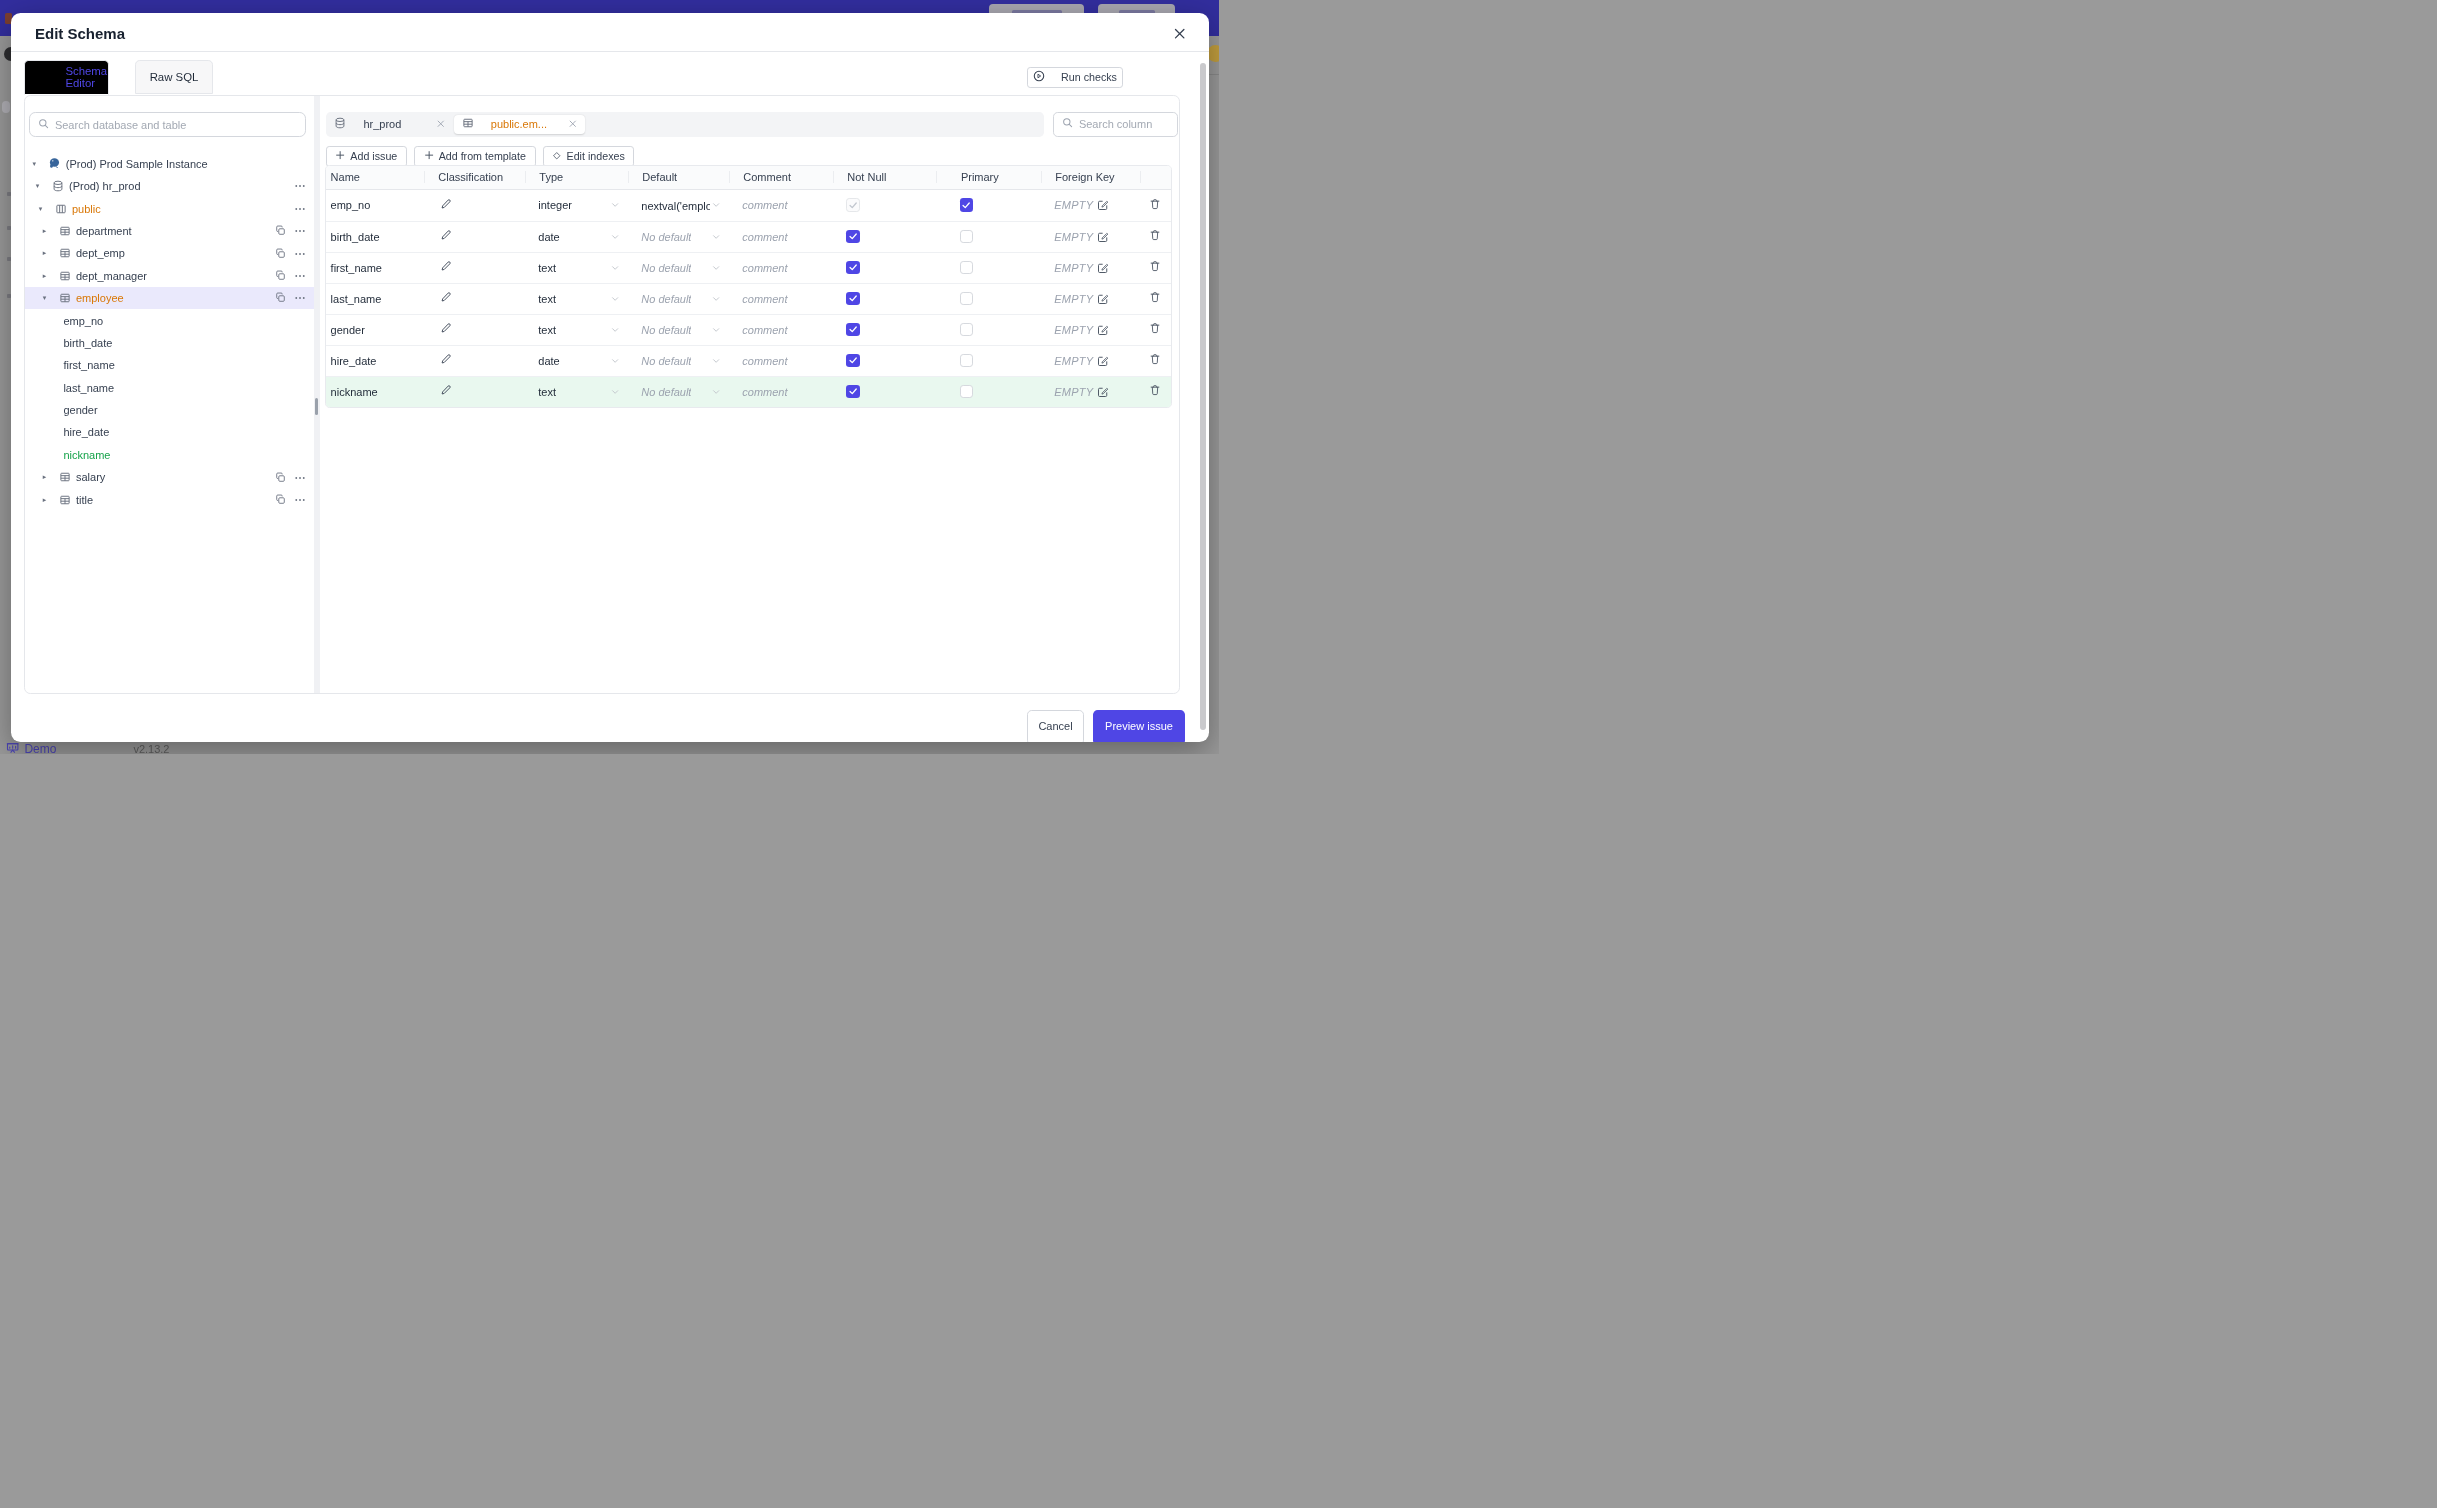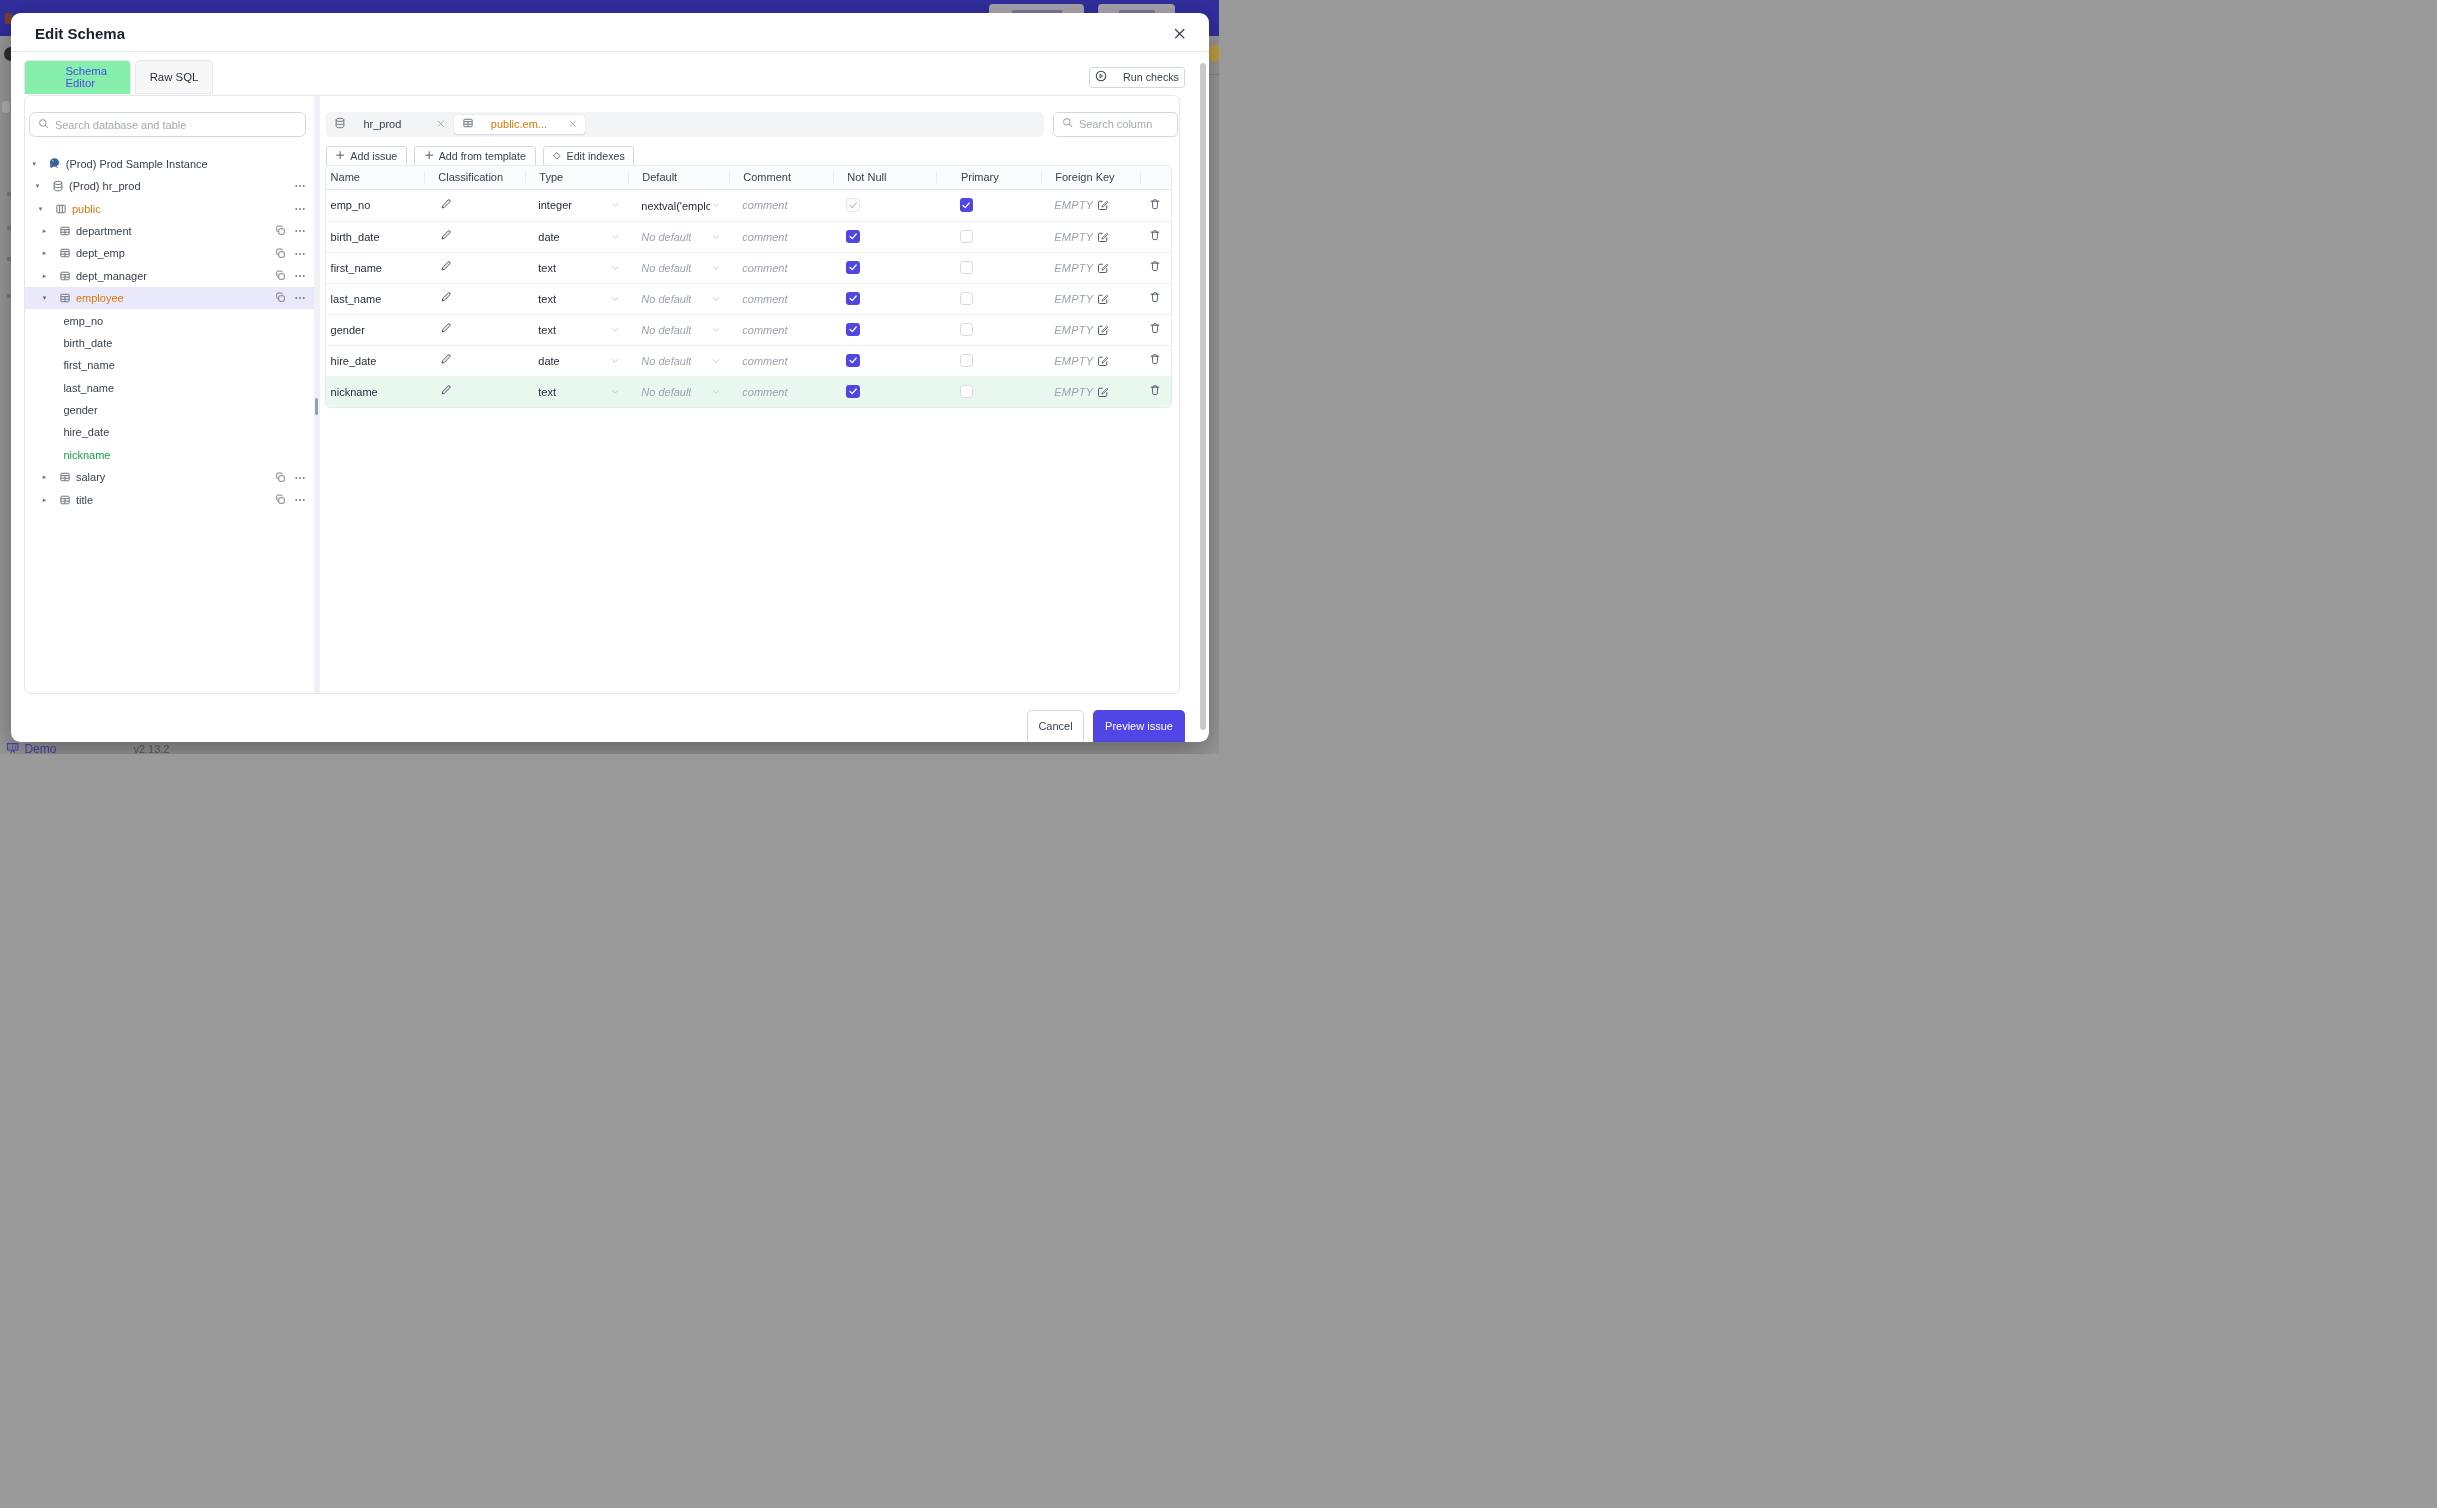--- a/index.html
+++ b/index.html
@@ -23,24 +23,24 @@
 
   
   .modal { position:absolute; left:11px; top:12.6px; width:1198px; height:729px; background:#fff;
            border-radius:9.5px; overflow:hidden; z-index:10; box-shadow:0 9.5px 32px rgba(0,0,0,.35); }
   .m-title { position:absolute; left:24px; top:12px; font-size:15px; font-weight:600; color:#18212f; }
   .m-close { position:absolute; left:1158px; top:11px; width:20.5px; height:20.5px; display:flex; align-items:center; justify-content:center; cursor:pointer; }
   .m-divider { position:absolute; left:0; top:38px; width:100%; height:0.8px; background:#e5e7eb; }
 
   .tab { position:absolute; top:47px; height:35px; display:flex; align-items:center; justify-content:center;
          font-size:11.4px; border:0.8px solid #e5e7eb; border-radius:4.7px 4.7px 0 0; z-index:3; cursor:pointer; }
-  .tab.active { left:13.4px; width:107px; background:#86efac; color:#4f46e5; border-bottom:0.8px solid #fff; font-weight:500;padding-left:40px; }
+  .tab.active { left:13.4px; width:85px; background:#000000; color:#4f46e5; border-bottom:0.8px solid #fff; font-weight:500;padding-left:40px; }
   .tab.inactive { left:124px; width:78px; background:#f7f7f8; color:#1f2937; height:34px; }
 
-  .run-checks { position:absolute; left:1078px; top:54px; width:96px; height:21px; border:0.8px solid #d4d7dd;
+  .run-checks { position:absolute; left:1016px; top:54px; width:96px; height:21px; border:0.8px solid #d4d7dd;
                 border-radius:3.2px; background:#fff; display:flex; align-items:center; justify-content:center; gap:16px;
                 font-size:10.7px; color:#374151; cursor:pointer; }
 
   .container { position:absolute; left:13.4px; top:82px; width:1156px; height:599px; border:0.8px solid #e5e7eb; border-radius:6.3px; }
 
   
   .left-pane { position:absolute; left:0; top:0; width:289px; height:100%; overflow:hidden; }
   .search-db { position:absolute; left:4px; top:16.6px; width:277px; height:25px; border:0.8px solid #d4d7dd; border-radius:6.3px;
                display:flex; align-items:center; padding-left:8px; background:#fff; }
   .search-db input, .search-col input { border:none; outline:none; flex:1; font-size:11px; color:#374151; margin-left:5.5px; font-family:"Liberation Sans",sans-serif; background:transparent; min-width:0; }

